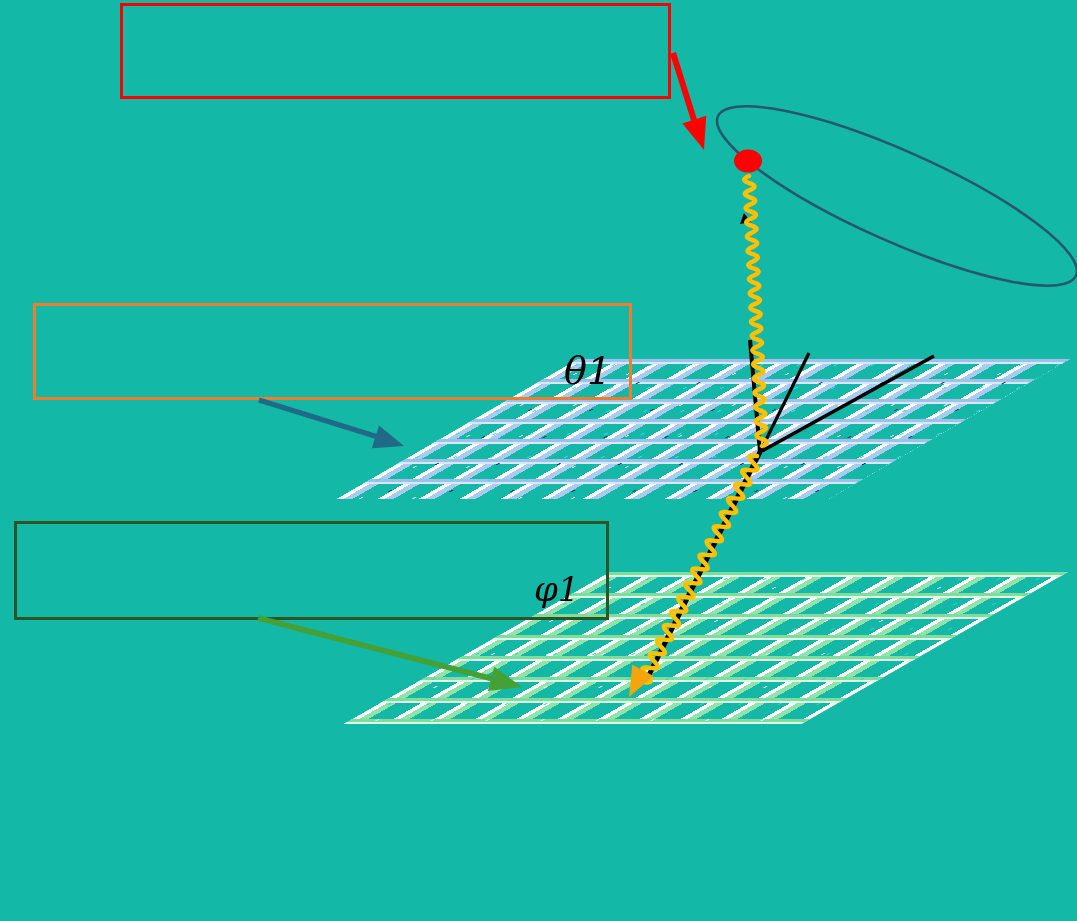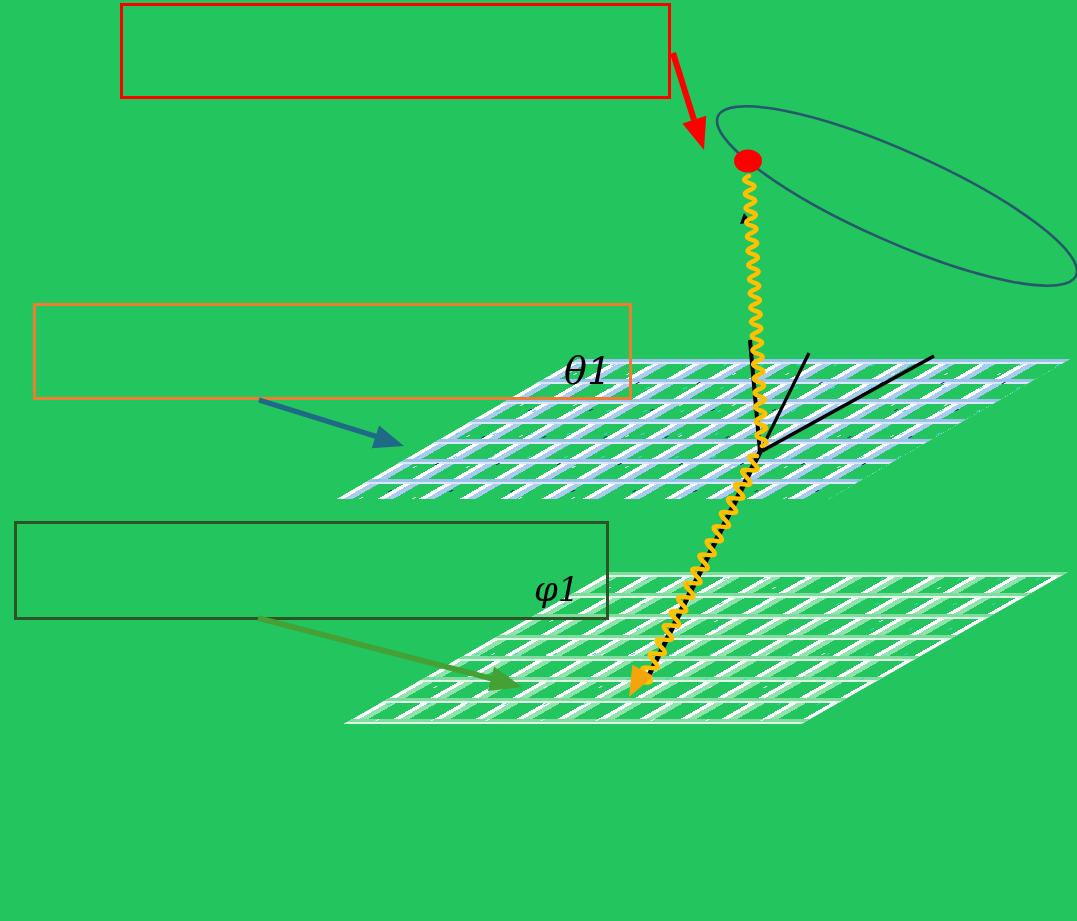--- a/index.html
+++ b/index.html
@@ -30,21 +30,21 @@
   .callout .lbl{font-family:"Liberation Sans",sans-serif;color:#000;font-size:28px;padding:8px;display:block;}
   .box-red{left:120px;top:3px;width:545px;height:90px;border-width:3.5px;}
   .box-orange{left:33px;top:303px;width:593px;height:91px;border-width:3.5px;}
   .box-green{left:14px;top:521px;width:589px;height:93px;border-width:3px;}
   svg.overlay{position:absolute;left:0;top:0;z-index:5;}
   .angle-label{font-family:"DejaVu Serif",serif;font-style:italic;}
 </style>
 </head>
 <body>
 
-<div class="stage" style="background-color: #22c55e; text-align: right;">
+<div class="stage" style="background-color: #14b8a6; text-align: right;">
 
   <div class="grid grid-blue"></div>
 
   <div class="grid grid-green"></div>
 
   <div class="callout box-red" style="border-color: rgb(255, 0, 0);">
     <span class="lbl"></span>
   </div>
   <div class="callout box-orange" style="border-color: rgb(237, 125, 49);">
     <span class="lbl"></span>

